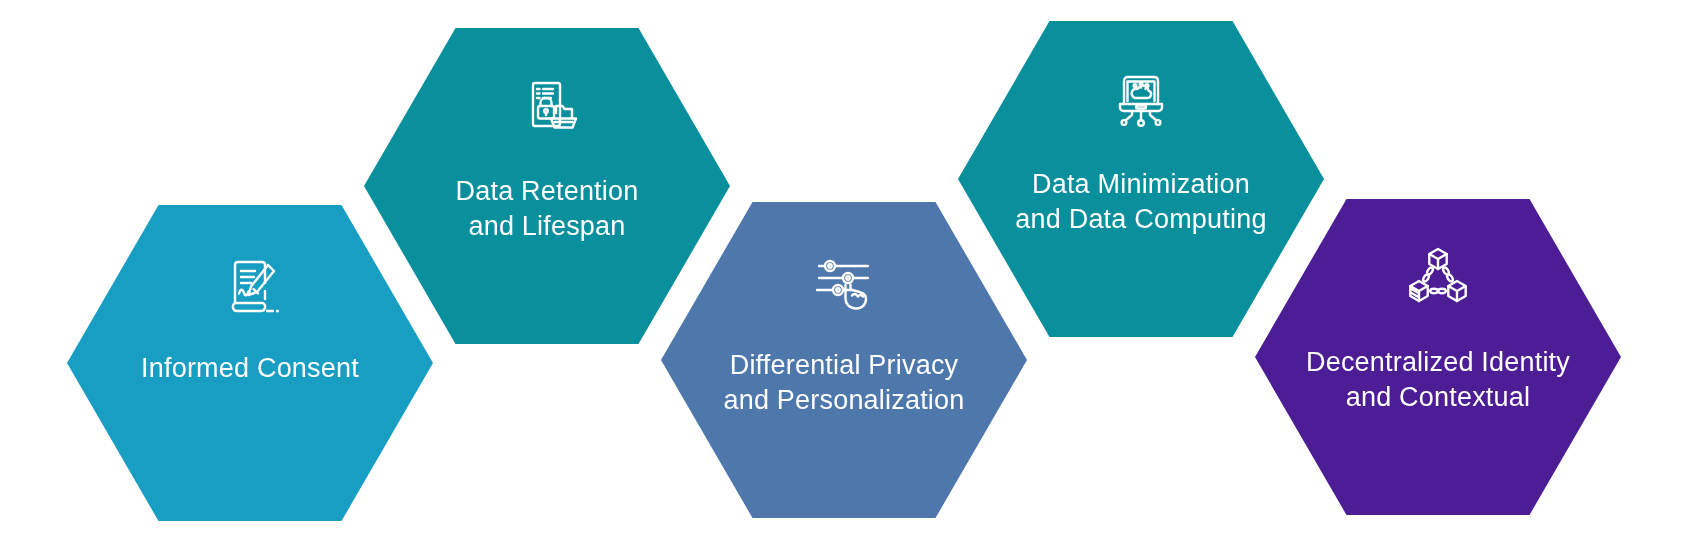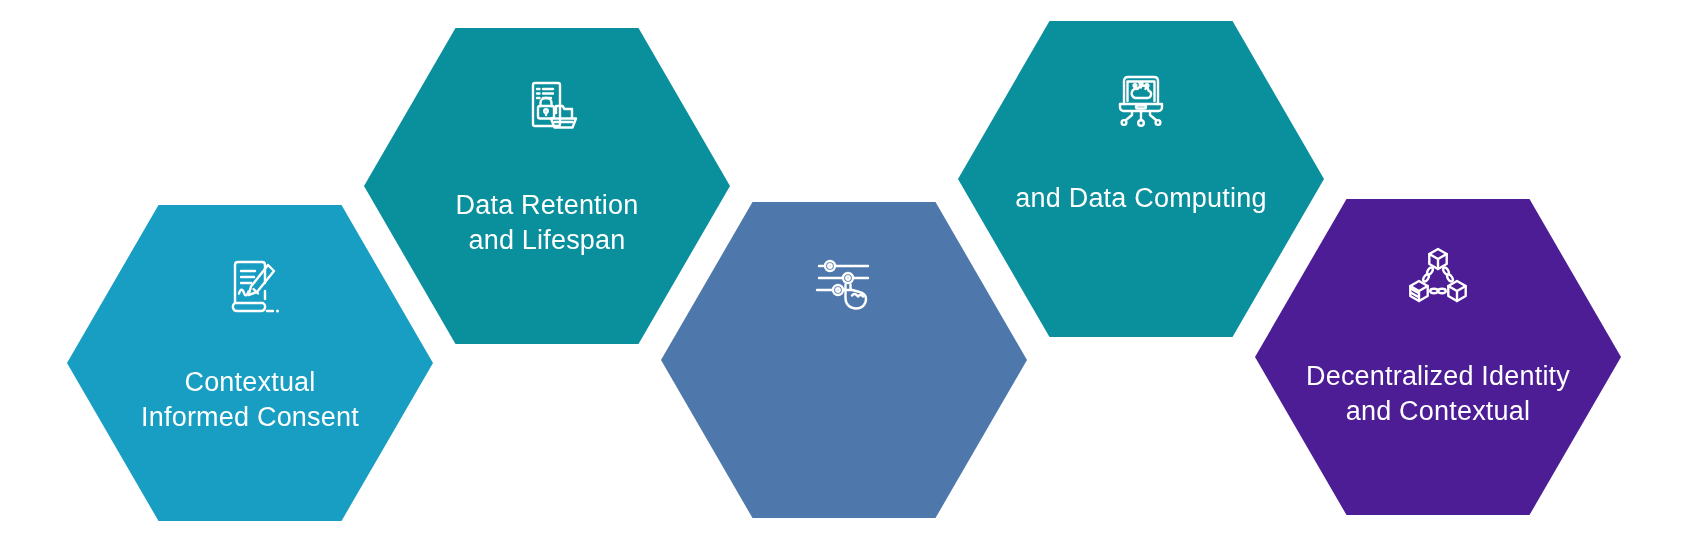--- a/index.html
+++ b/index.html
@@ -17,21 +17,21 @@
   }
   .hex-content{
     width:100%;height:100%;
     display:flex;flex-direction:column;align-items:center;
     padding-top:44px;box-sizing:border-box;
   }
   .icon{width:80px;height:80px;flex:0 0 auto;}
   .icon *{fill:none;stroke:#ffffff;stroke-width:2.4;stroke-linecap:round;stroke-linejoin:round;}
   .icon .dot{fill:#ffffff;stroke:none;}
   .hex-label{
-    margin-top:36px;
+    margin-top:22px;
     text-align:center;
     color:#ffffff;
     font-size:27px;line-height:35px;font-weight:400;
     letter-spacing:0.2px;
   }
   .hex-1{left:67px;top:205px;}
   .hex-2{left:364px;top:28px;}
   .hex-3{left:661px;top:202px;}
   .hex-4{left:958px;top:21px;}
   .hex-5{left:1255px;top:199px;}
@@ -48,21 +48,20 @@
         <path d="M55 42 v8"></path>
         <path d="M31 22 h14 M31 28 h13 M31 34 h10"></path>
         <path d="M29 44.5 c1.5 -5 3.5 -5 5 -0.5 c1.2 3.5 3 3 4.5 -1.5"></path>
         <path d="M58 16 l6 6 L47 43 l-8.5 3 2.5 -8.5 z"></path>
         <path d="M43.5 40 l4.5 4.5"></path>
         <path d="M25 54 c-3.5 2 -2.5 8 2 8 h24 c4.5 0 5.5 -6 2 -8 z"></path>
         <path d="M57 62 h6"></path>
         <circle class="dot" cx="67.5" cy="62" r="1.5"></circle>
       </svg>
       <div class="hex-label">
-        <div>Contextual</div>
         <div>Informed Consent</div>
       </div>
     </div>
   </div>
 
   <div class="hex hex-2" style="background-color: rgb(10, 143, 156);">
     <div class="hex-content">
       <svg class="icon" viewBox="0 0 80 80">
         <rect x="26" y="11" width="27" height="43" rx="2"></rect>
         <path d="M30 17 h2.5 M36 17 h10 M30 21.5 h2.5 M36 21.5 h10 M30 26 h2.5 M36 26 h8"></path>
@@ -92,20 +91,24 @@
         <circle cx="44" cy="32" r="5"></circle>
           <circle cx="44" cy="32" r="1.7"></circle>
         <path d="M49.5 32 H64"></path>
         <path d="M13 44 h15"></path>
         <circle cx="34" cy="44" r="5"></circle>
           <circle cx="34" cy="44" r="1.7"></circle>
         <path d="M39.5 44 h8"></path>
         <path d="M41.5 38.5 V52 c0 6.5 4.5 10.5 10.5 10.5 c6 0 10 -4 10 -9.5 c0 -4 -2.5 -6 -6.5 -7 l-9 -2.5 v-5"></path>
         <path d="M48 49.5 c1.5 -2 3.5 -2 5 0 M54 50.5 c1.5 -2 3.5 -2 5 0"></path>
       </svg>
+      <div class="hex-label">
+        <div>Differential Privacy</div>
+        <div>and Personalization</div>
+      </div>
     </div>
   </div>
 
   <div class="hex hex-4" style="background-color: rgb(10, 143, 156);">
     <div class="hex-content">
       <svg class="icon" viewBox="0 0 80 80">
         <path d="M23 39 V16 q0 -4 4 -4 h26 q4 0 4 4 v23"></path>
         <path d="M26.5 36 V16.5 h27 V36"></path>
         <circle cx="34" cy="20.5" r="1.4"></circle>
           <circle cx="40" cy="18.5" r="1.4"></circle>
@@ -115,20 +118,21 @@
         <path d="M19 39 h42 v3.5 a3.5 3.5 0 0 1 -3.5 3.5 h-35 a3.5 3.5 0 0 1 -3.5 -3.5 z"></path>
         <rect x="35" y="40.5" width="10" height="3" rx="1.5"></rect>
         <path d="M40 46 v8.5"></path>
           <circle cx="40" cy="58" r="2.8"></circle>
         <path d="M31 46 v4 l-6 5"></path>
           <circle cx="23" cy="57.5" r="2.4"></circle>
         <path d="M49 46 v4 l6 5"></path>
           <circle cx="57" cy="57.5" r="2.4"></circle>
       </svg>
       <div class="hex-label">
+        <div>Data Minimization</div>
         <div>and Data Computing</div>
       </div>
     </div>
   </div>
 
   <div class="hex hex-5" style="background-color: #4c1d95;">
     <div class="hex-content">
       <svg class="icon" viewBox="0 0 80 80">
         <path d="M40 6 L48.7 11 V21 L40 26 L31.3 21 V11 Z"></path>
         <path d="M31.3 11 L40 16 L48.7 11 M40 16 V26"></path>

